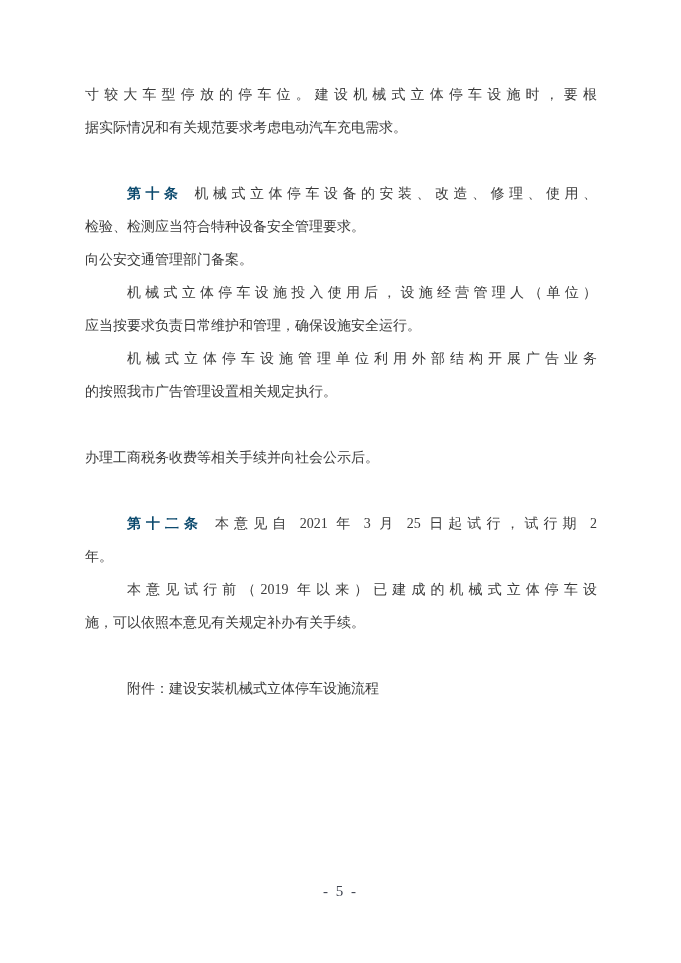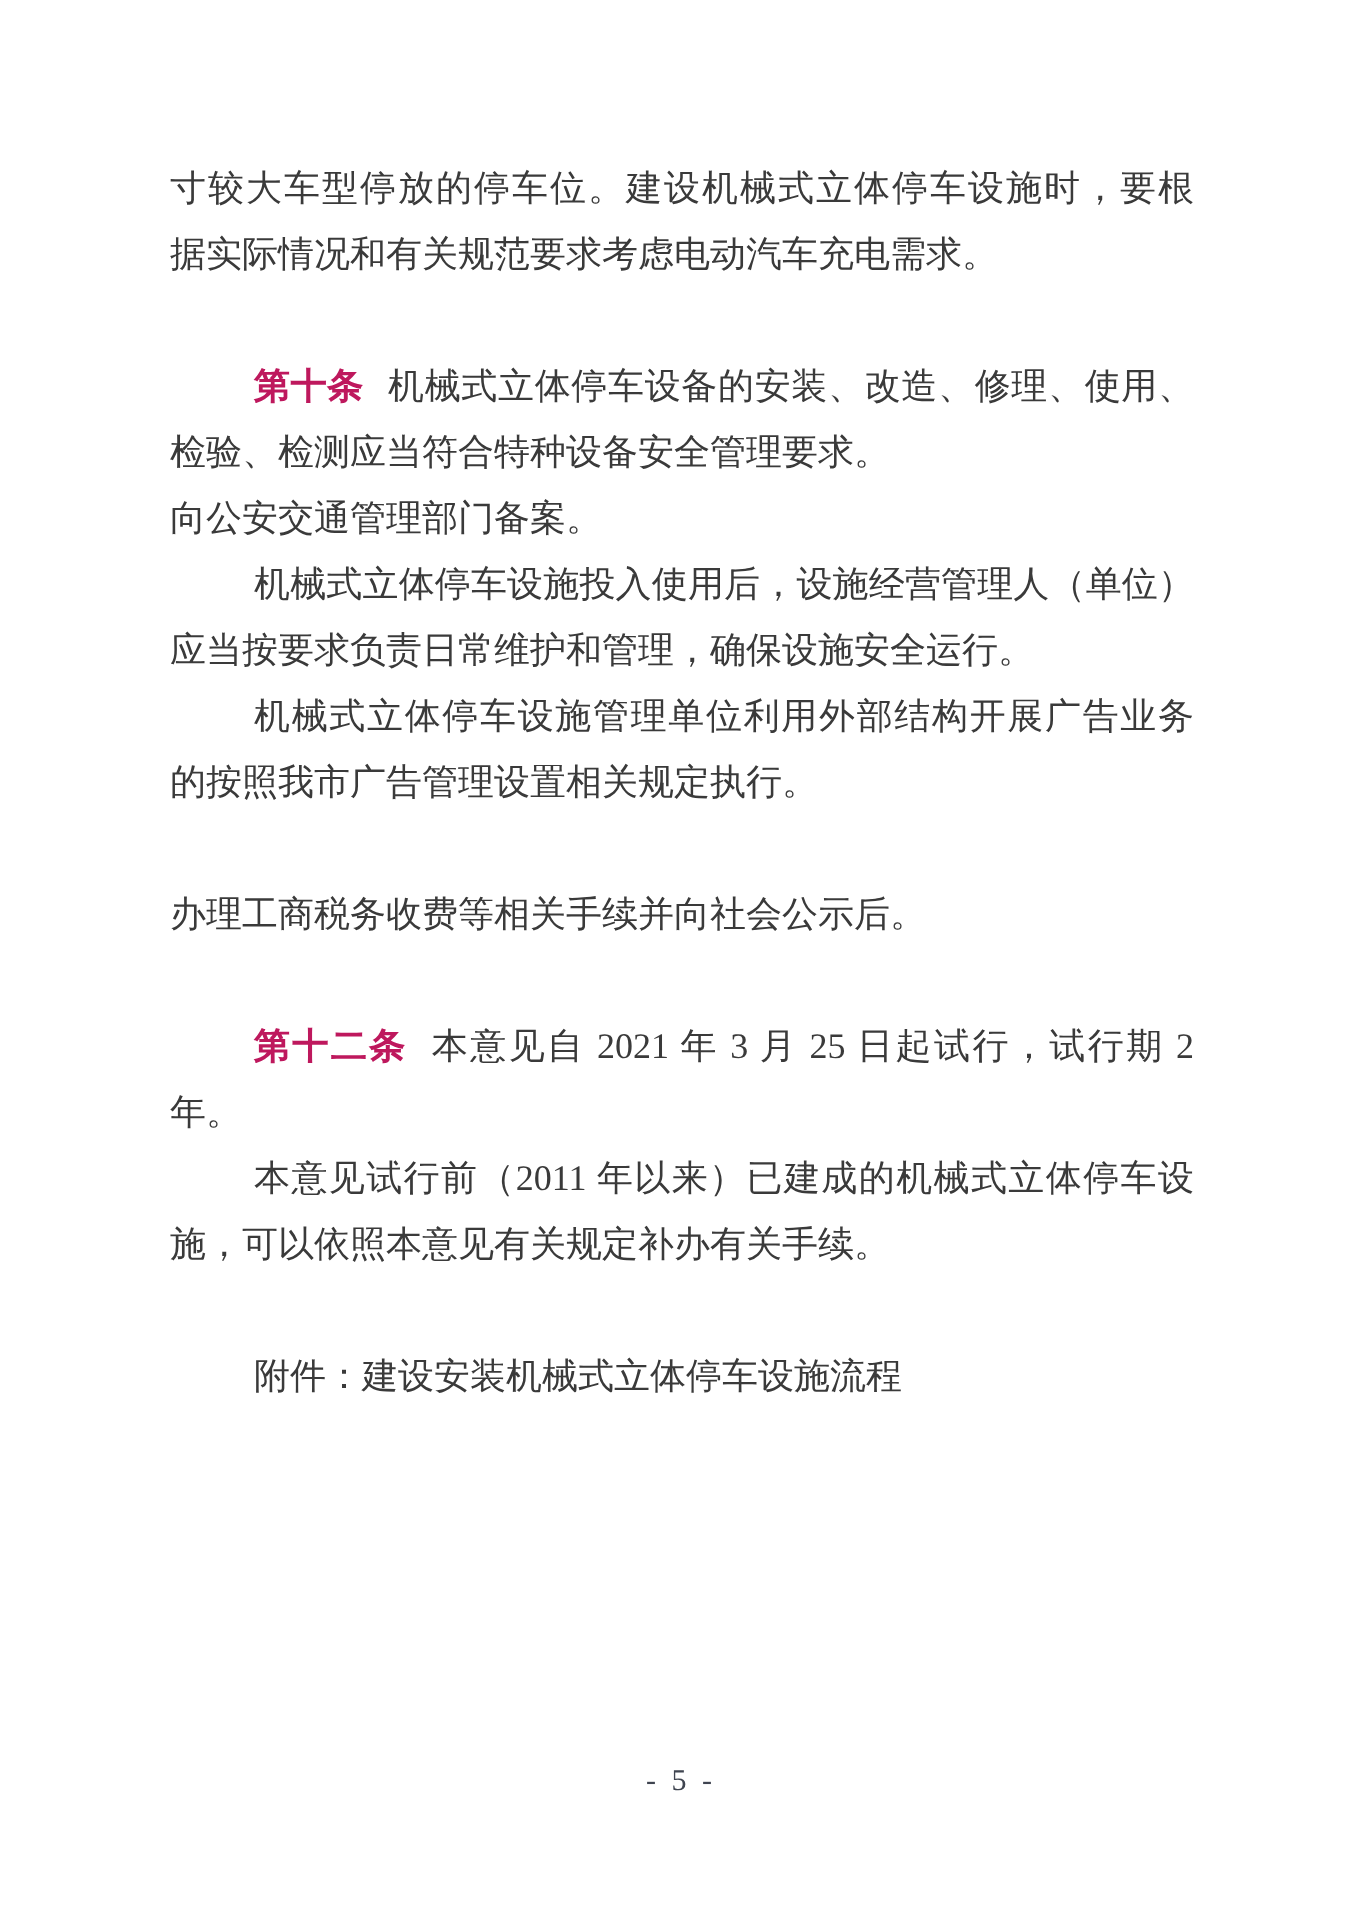--- a/index.html
+++ b/index.html
@@ -12,37 +12,37 @@
     color: #3a3a3a;
     overflow: hidden;
   }
   .content {
     position: absolute;
     top: 78px;
     left: 85px;
     width: 512px;
   }
   .line {
-    font-size: 18px;
+    font-size: 14px;
     line-height: 33px;
     height: 33px;
     overflow: hidden;
     white-space: normal;
     word-break: break-all;
   }
   
   .j {
     text-align: justify;
     text-align-last: justify;
   }
   .in { text-indent: 42px; }
   .blank { height: 33px; }
   .hd {
     font-weight: 700;
-    color: #be185d;
+    color: #0c4a6e;
     margin-right: 12px;
   }
   .pageno {
     position: absolute;
     top: 883px;
     left: 0;
     width: 681px;
     text-align: center;
     font-size: 15px;
     letter-spacing: 2px;
@@ -73,21 +73,21 @@
     <div class="blank"></div>
 
     <div class="line">办理工商税务收费等相关手续并向社会公示后。</div>
 
     <div class="blank"></div>
 
     <div class="line j in">
       <b class="hd">第十二条</b><span>本意见自 2021 年 3 月 25 日起试行，试行期 2</span>
     </div>
     <div class="line">年。</div>
-    <div class="line j in">本意见试行前（2011 年以来）已建成的机械式立体停车设</div>
+    <div class="line j in">本意见试行前（2019 年以来）已建成的机械式立体停车设</div>
     <div class="line">施，可以依照本意见有关规定补办有关手续。</div>
 
     <div class="blank"></div>
 
     <div class="line in">附件：建设安装机械式立体停车设施流程</div>
 
   </div>
 
   <div class="pageno">- 5 -</div>
 </div>

